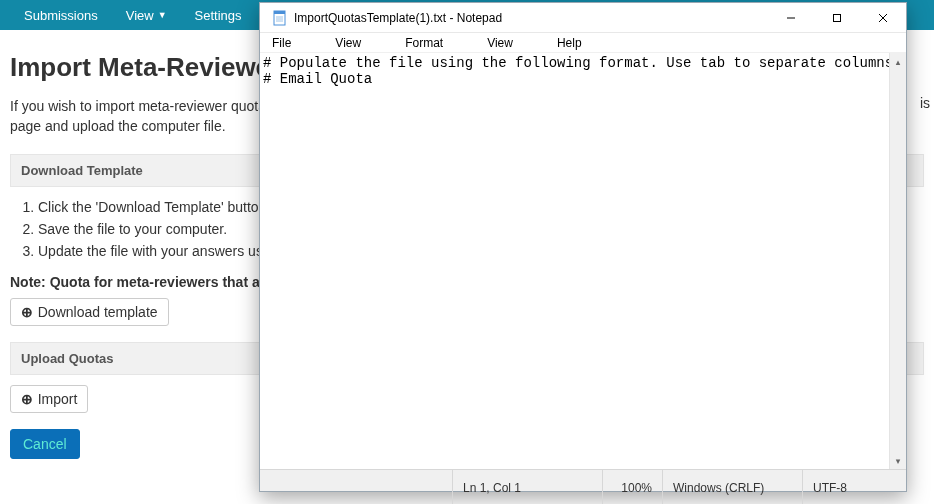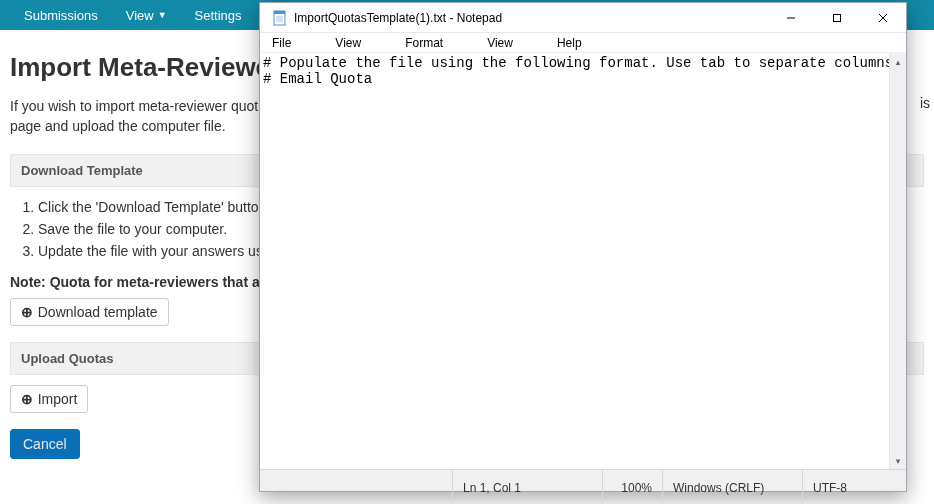--- a/index.html
+++ b/index.html
@@ -82,21 +82,21 @@
       cursor: pointer;
       margin-bottom: 16px;
     }
     .btn .circ {
       margin-right: 5px;
       font-weight: 700;
     }
     .btn-primary {
       display: inline-block;
       background: #0b6fb8;
-      color: #e5e5e5;
+      color: #5eead4;
       border: 1px solid #0b6fb8;
       border-radius: 3px;
       padding: 6px 12px;
       font-size: 14px;
       cursor: pointer;
     }
 
     
     .notepad {
       position: absolute;

